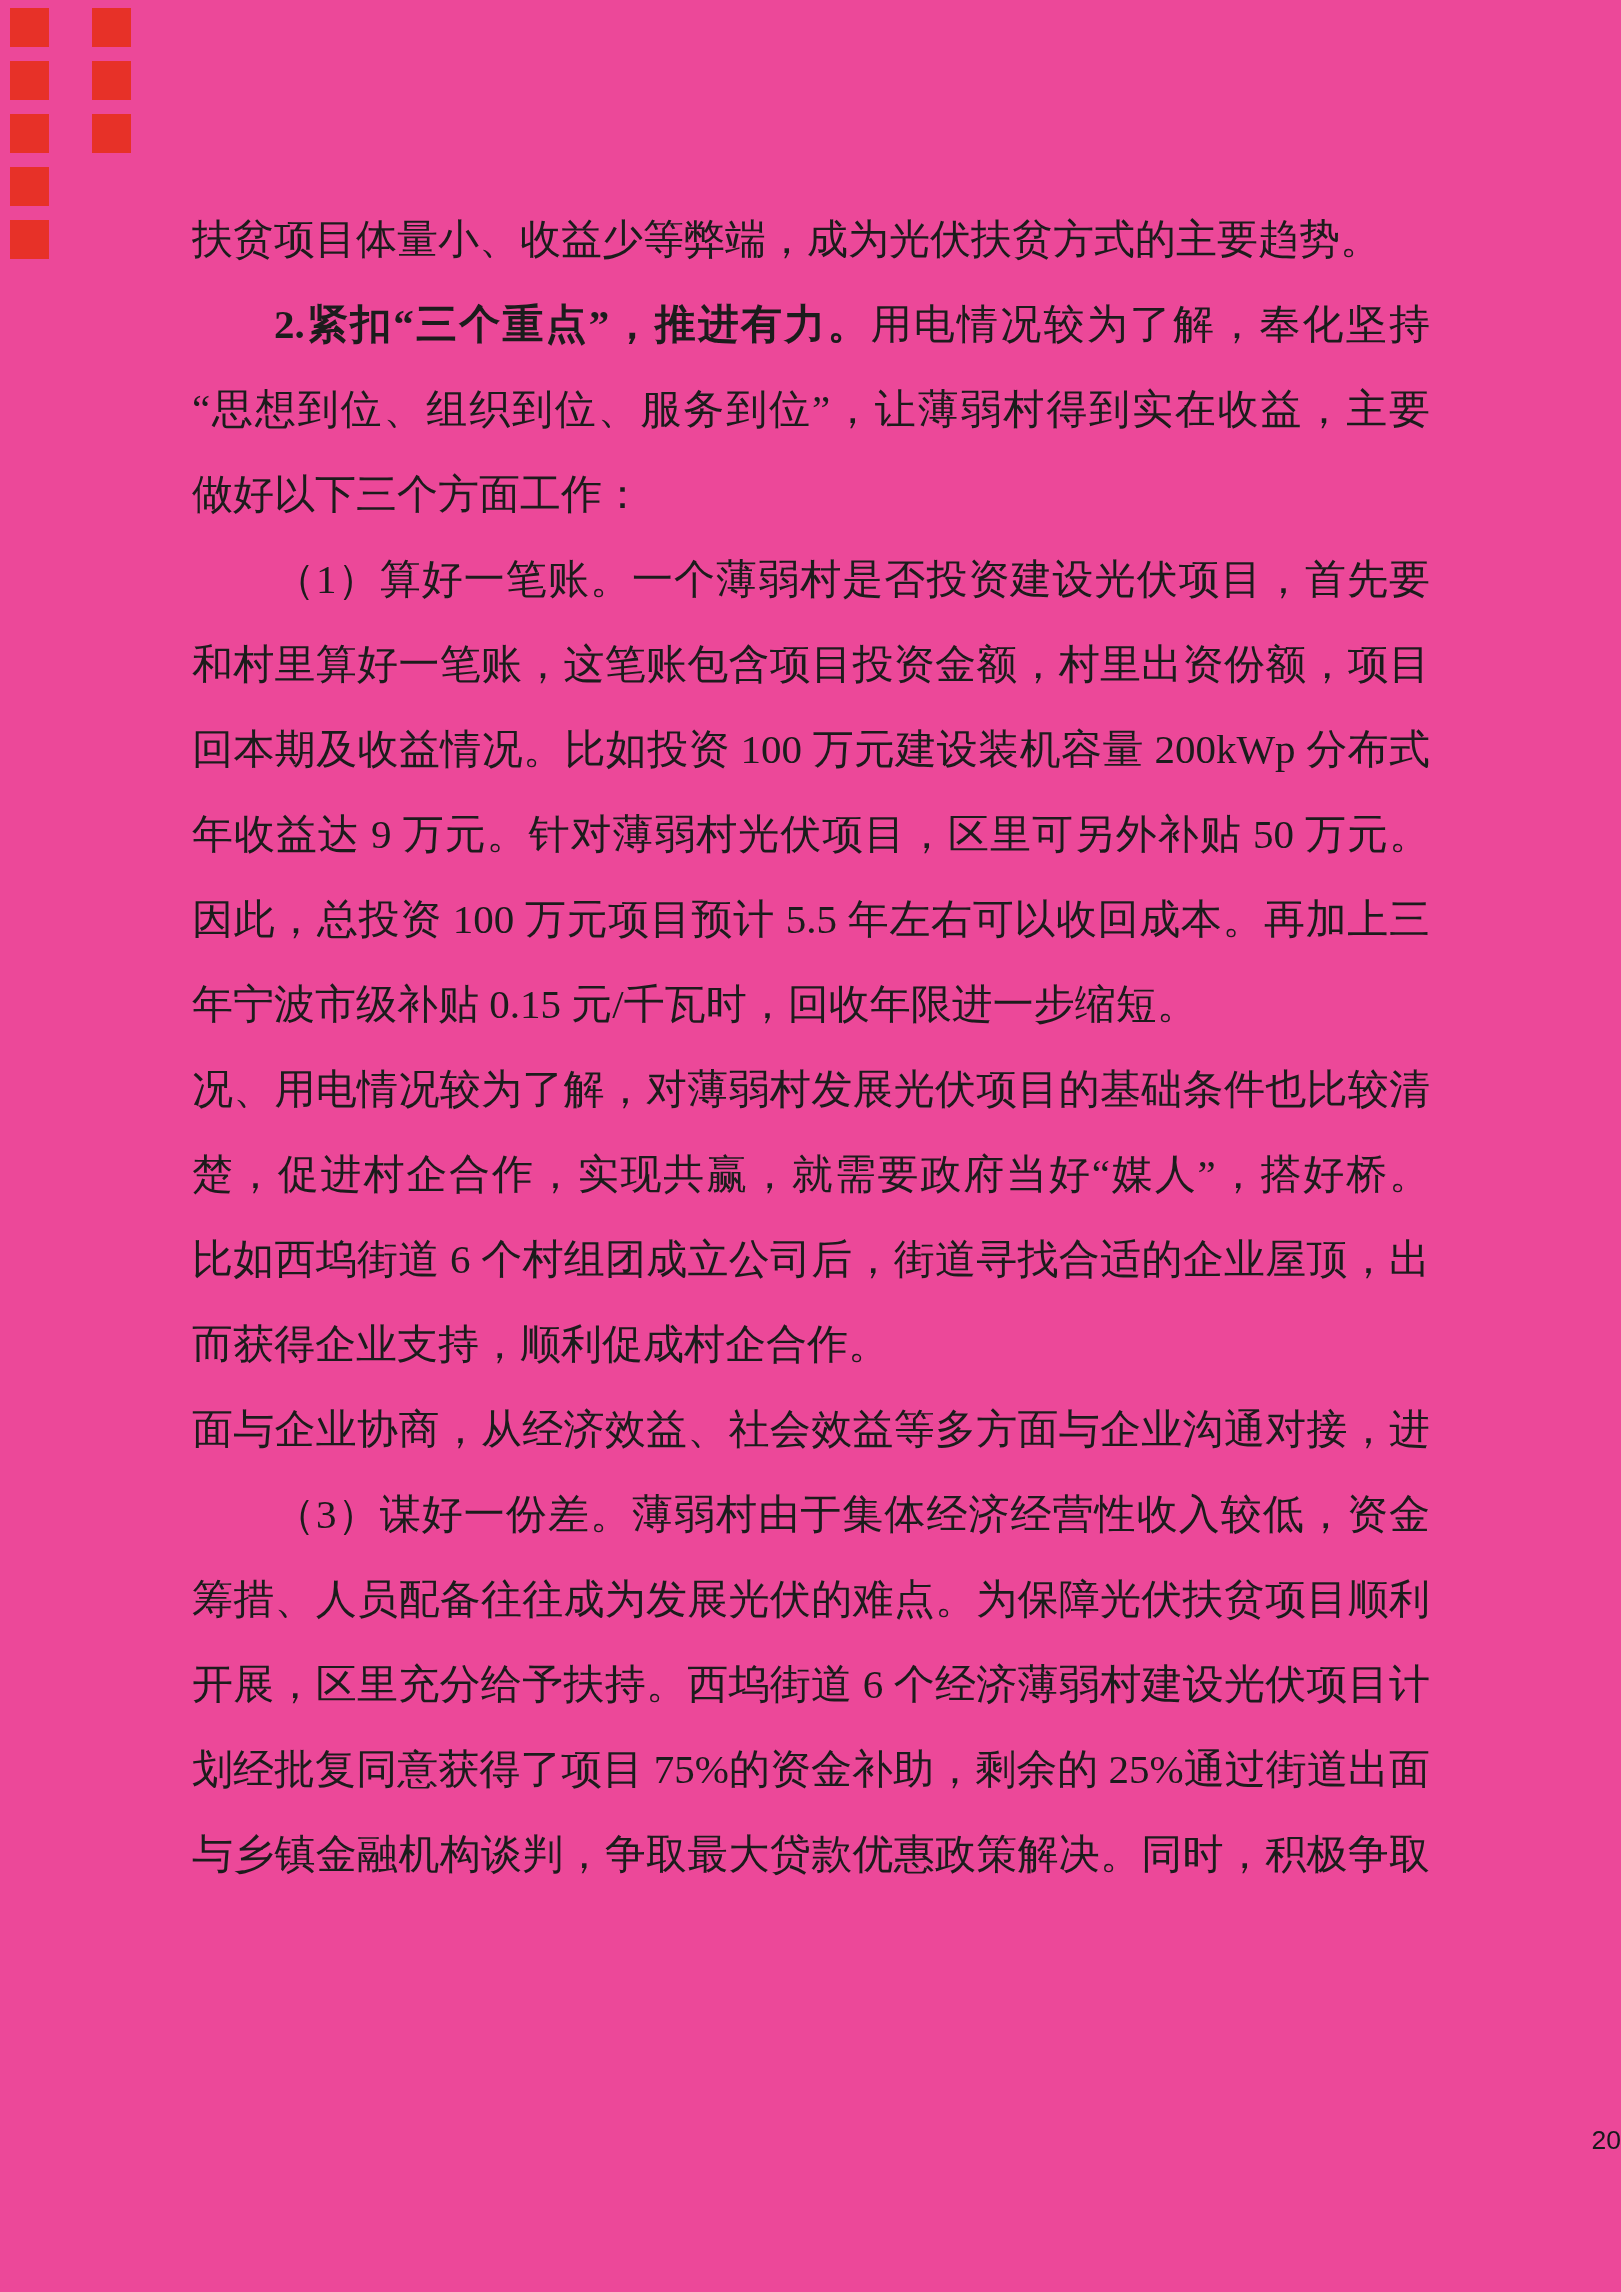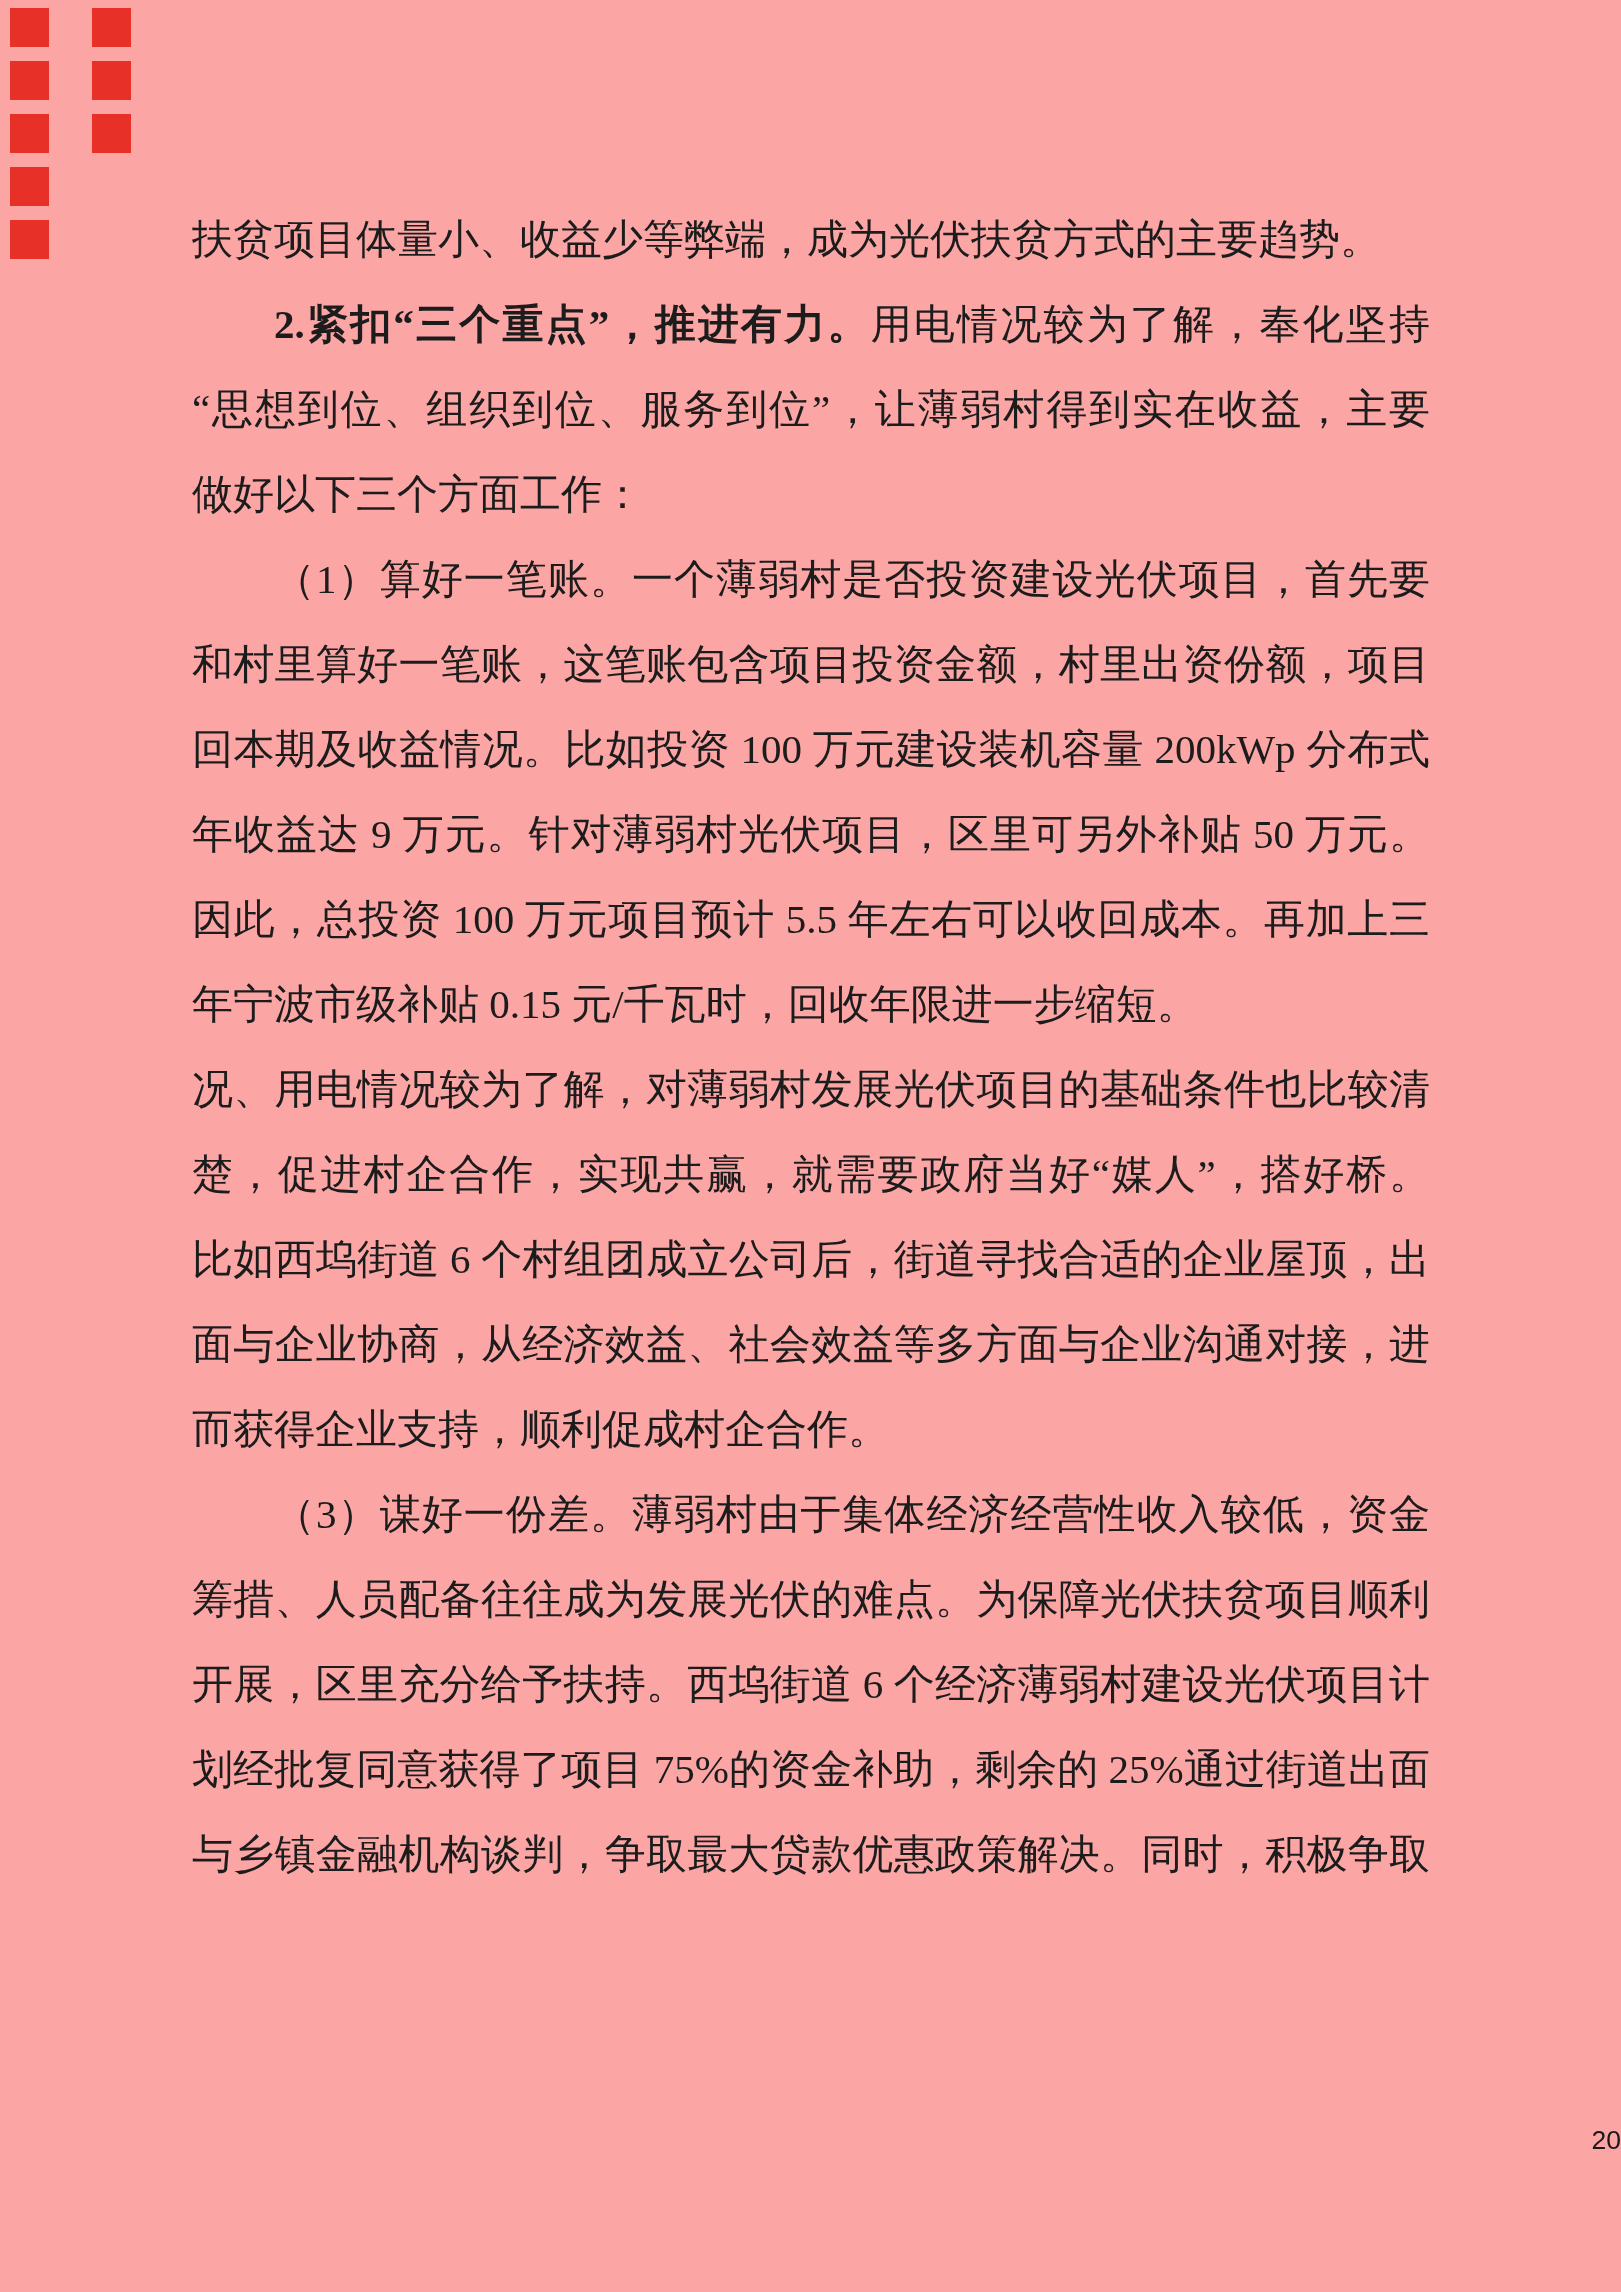--- a/index.html
+++ b/index.html
@@ -1,20 +1,20 @@
 <!DOCTYPE html>
 <html><head>
 <meta charset="utf-8">
 <style>
   html, body { margin: 0; padding: 0; background: #888; }
   .page {
     position: relative;
     width: 1621px;
     height: 2293px;
-    background: #fca5a5;
+    background: #ec4899;
     overflow: hidden;
     font-family: "Liberation Serif", "DejaVu Serif", serif;
   }
   .artifact-layer { position: absolute; left: 0; top: 0; }
   .red-square { position: absolute; }
   .content {
     position: absolute;
     left: 192px;
     top: 197px;
     width: 1238px;
@@ -66,22 +66,22 @@
       <div class="line"><span class="run">做好以下三个方面工作：</span></div>
       <div class="line just indent"><span class="run">（1）算好一笔账。一个薄弱村是否投资建设光伏项目，首先要</span></div>
       <div class="line just"><span class="run">和村里算好一笔账，这笔账包含项目投资金额，村里出资份额，项目</span></div>
       <div class="line just"><span class="run">回本期及收益情况。比如投资 100 万元建设装机容量 200kWp 分布式</span></div>
       <div class="line just"><span class="run">年收益达 9 万元。针对薄弱村光伏项目，区里可另外补贴 50 万元。</span></div>
       <div class="line just"><span class="run">因此，总投资 100 万元项目预计 5.5 年左右可以收回成本。再加上三</span></div>
       <div class="line"><span class="run">年宁波市级补贴 0.15 元/千瓦时，回收年限进一步缩短。</span></div>
       <div class="line just"><span class="run">况、用电情况较为了解，对薄弱村发展光伏项目的基础条件也比较清</span></div>
       <div class="line just"><span class="run">楚，促进村企合作，实现共赢，就需要政府当好“媒人”，搭好桥。</span></div>
       <div class="line just"><span class="run">比如西坞街道 6 个村组团成立公司后，街道寻找合适的企业屋顶，出</span></div>
+      <div class="line"><span class="run">而获得企业支持，顺利促成村企合作。</span></div>
       <div class="line just"><span class="run">面与企业协商，从经济效益、社会效益等多方面与企业沟通对接，进</span></div>
-      <div class="line"><span class="run">而获得企业支持，顺利促成村企合作。</span></div>
       <div class="line just indent"><span class="run">（3）谋好一份差。薄弱村由于集体经济经营性收入较低，资金</span></div>
       <div class="line just"><span class="run">筹措、人员配备往往成为发展光伏的难点。为保障光伏扶贫项目顺利</span></div>
       <div class="line just"><span class="run">开展，区里充分给予扶持。西坞街道 6 个经济薄弱村建设光伏项目计</span></div>
       <div class="line just"><span class="run">划经批复同意获得了项目 75%的资金补助，剩余的 25%通过街道出面</span></div>
       <div class="line just"><span class="run">与乡镇金融机构谈判，争取最大贷款优惠政策解决。同时，积极争取</span></div>
     </div>
   <div class="page-number">20</div>
 </div>
 
 

